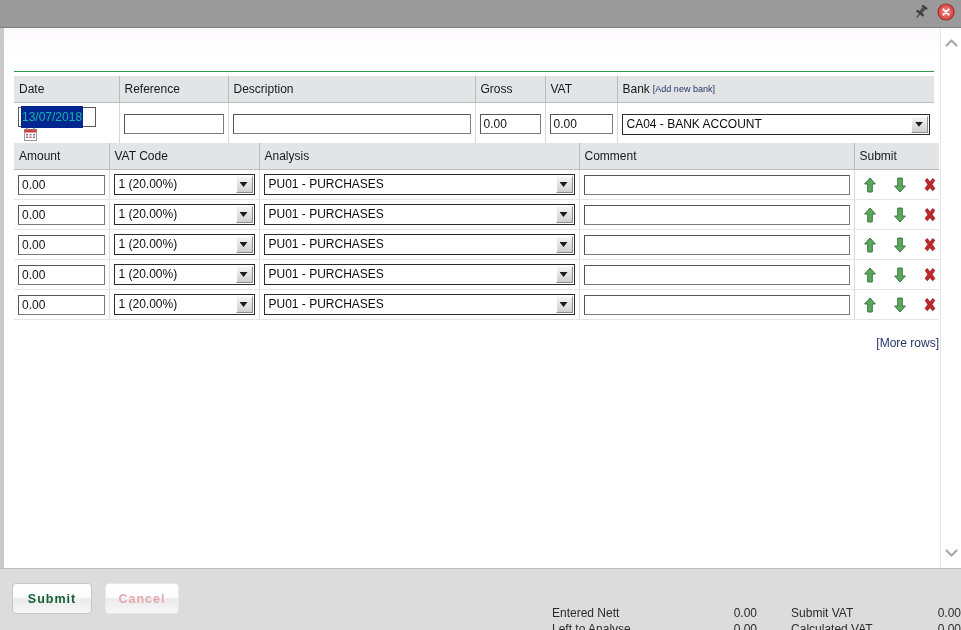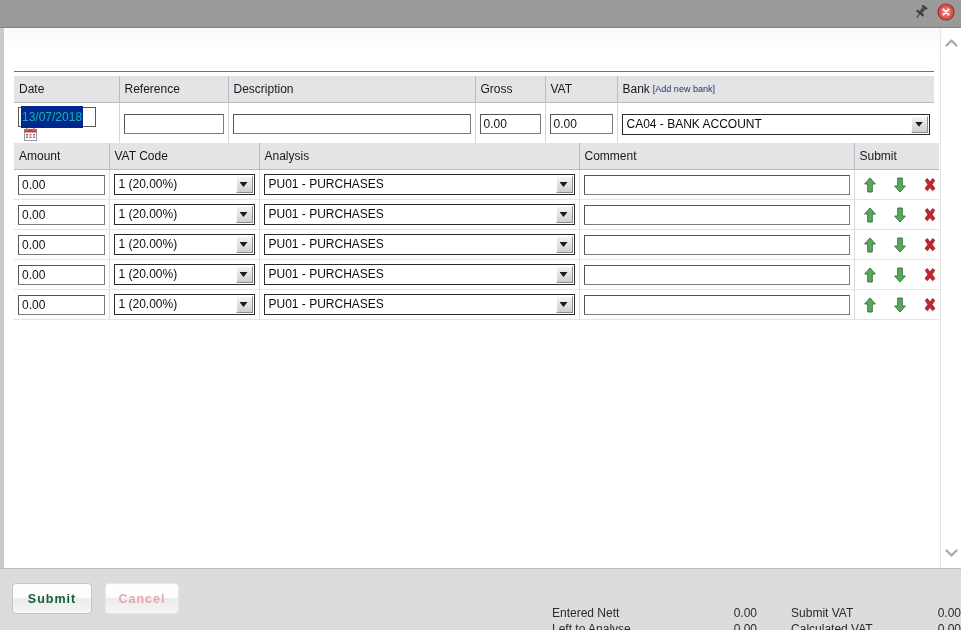--- a/index.html
+++ b/index.html
@@ -602,20 +602,23 @@
                 <path d="M7 15 L12.4 9 L9.3 9 L9.3 1 L4.7 1 L4.7 9 L1.6 9 Z" fill="#59a85c" stroke="#2f6f33" stroke-width="0.9" stroke-linejoin="round"></path>
               </svg>
               <svg class="opt-ico last" viewBox="0 0 14 16">
                 <path d="M2.2 3.2 L4.4 1.6 L7 5 L9.6 1.6 L11.8 3.2 L9.2 7.6 L12 11.6 L9.6 13.8 L7 10.4 L4.4 13.8 L2 11.6 L4.8 7.6 Z" fill="#c0272d" stroke="#8d1a1e" stroke-width="0.7" stroke-linejoin="round"></path>
               </svg>
             </td>
           </tr>
         </tbody>
       </table>
 
+      <div class="more-rows-wrap">
+        <a class="more-rows" href="#">[More rows]</a>
+      </div>
 
     </div>
   </div>
 
   <div class="scrollbar">
     <svg class="sb-arrow sb-up" viewBox="0 0 15 15">
       <path d="M2.5 9.5 L7.5 4.5 L12.5 9.5" fill="none" stroke="#a9a9a9" stroke-width="2.2" stroke-linecap="round" stroke-linejoin="round"></path>
     </svg>
     <svg class="sb-arrow sb-down" viewBox="0 0 15 15">
       <path d="M2.5 5.5 L7.5 10.5 L12.5 5.5" fill="none" stroke="#a9a9a9" stroke-width="2.2" stroke-linecap="round" stroke-linejoin="round"></path>

